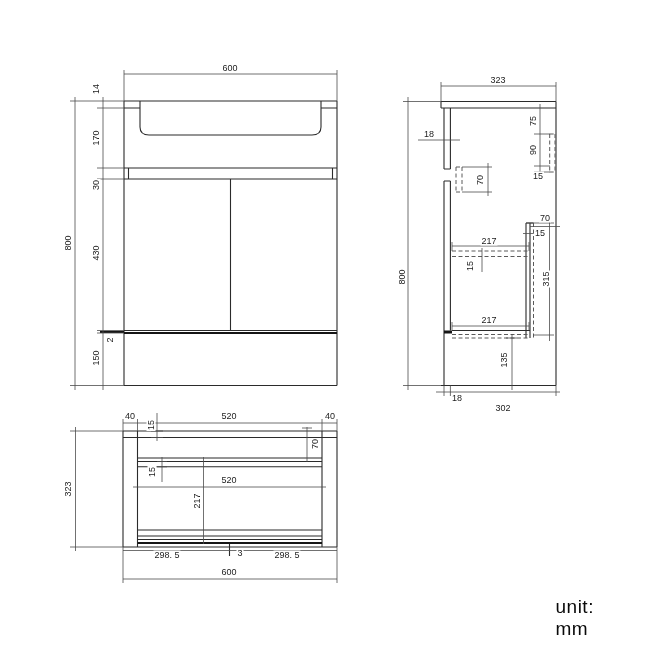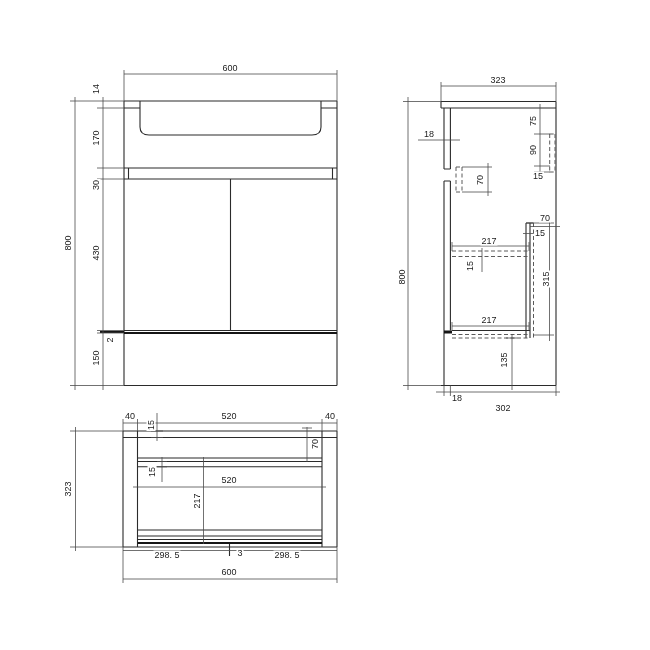--- a/index.html
+++ b/index.html
@@ -131,14 +131,15 @@
   <span class="lbl rot" style="left:315px;top:444px;">70</span>
   <span class="lbl rot" style="left:152px;top:472px;">15</span>
   <span class="lbl" style="left:229px;top:480px;">520</span>
   <span class="lbl rot" style="left:197px;top:501px;">217</span>
   <span class="lbl rot" style="left:68px;top:489px;">323</span>
   <span class="lbl" style="left:167px;top:555px;">298. 5</span>
   <span class="lbl" style="left:240px;top:553px;">3</span>
   <span class="lbl" style="left:287px;top:555px;">298. 5</span>
   <span class="lbl" style="left:229px;top:572px;">600</span>
 
+  <span class="unit" style="left:587px;top:618px;">unit: mm</span>
 
 </div>
 
 </body></html>

